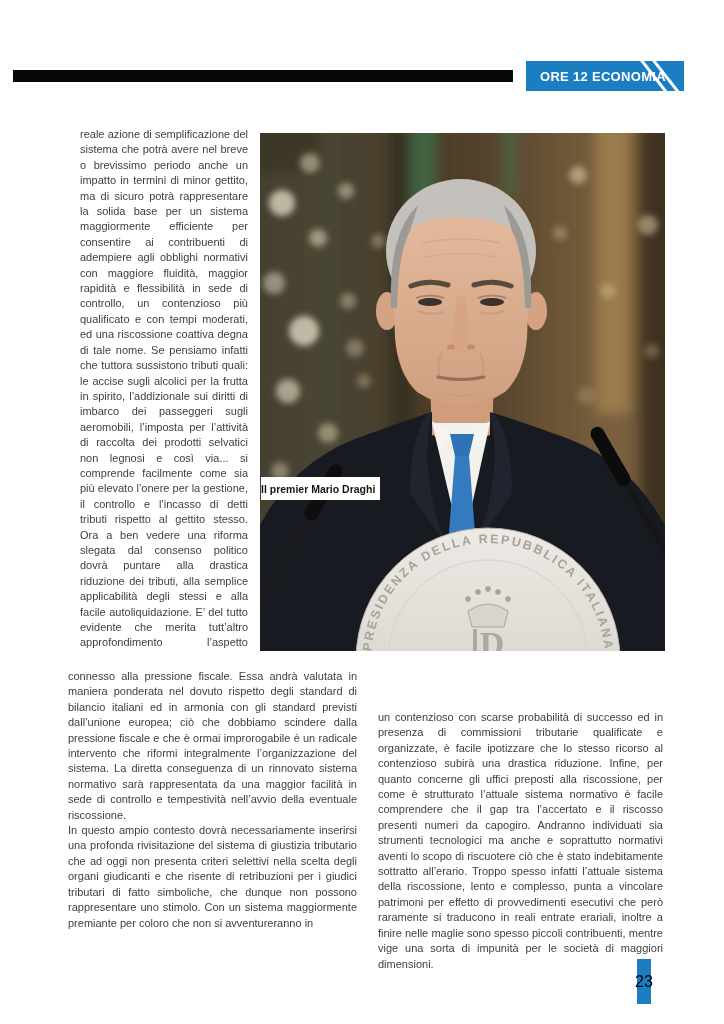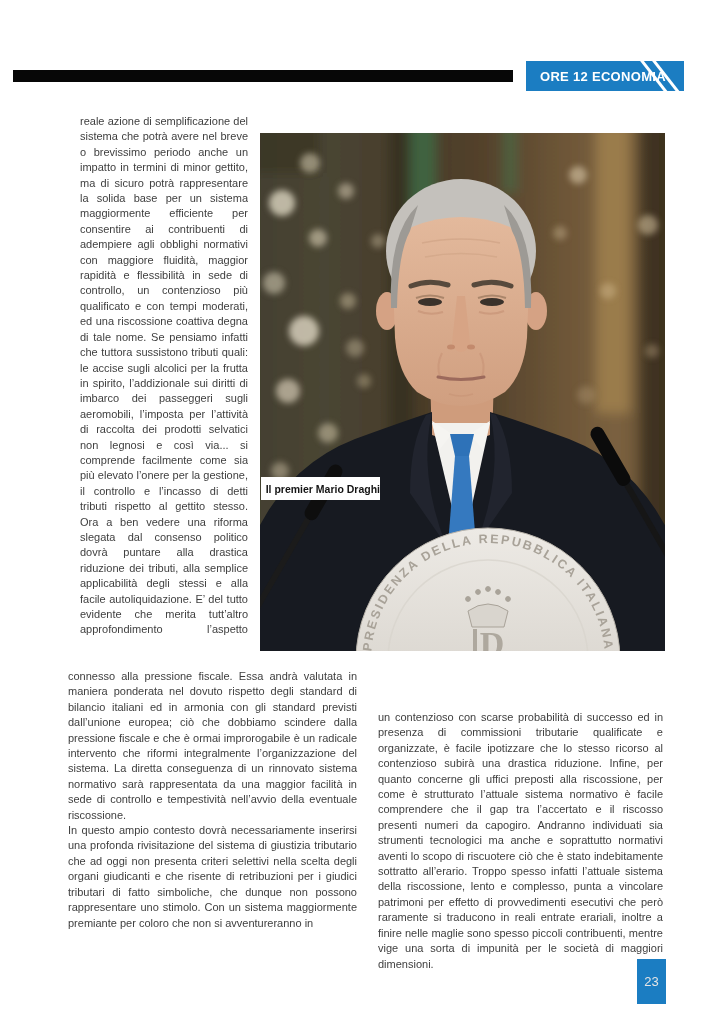--- a/index.html
+++ b/index.html
@@ -29,41 +29,41 @@
   .badge .stripe.s1{right:28px;}
   .badge .stripe.s2{right:16px;}
   
   .col{
     position:absolute;
     text-align:justify;
     font-size:11px;line-height:15.4px;color:#3e3e3e;
   }
   .col p{margin:0;}
   .narrow{
-    left:80px;top:114px;width:168px;height:542px;overflow:hidden;
+    left:80px;top:127px;width:168px;height:542px;overflow:hidden;
     text-align-last:justify;
   }
   .wideleft{left:68px;top:669px;width:289px;}
   .rightcol{left:378px;top:663px;width:285px;margin-top:47px;}
   
   .photo{
     position:absolute;left:260px;top:133px;width:405px;height:518px;
     overflow:hidden;background:#4a4534;
   }
   .photo svg{display:block;}
   .caption{
     position:absolute;left:261px;top:477px;width:119px;height:23px;
     background:#ffffff;
-    display:flex;align-items:center;justify-content:flex-end;
+    display:flex;align-items:center;justify-content:flex-start;
     font-size:10.5px;font-weight:bold;color:#141414;
   }
   
   .pagenum{
-    position:absolute;left:637px;top:959px;width:29px;height:45px;
-    background:#1b7dc2;color:#e5e5e5;font-size:13px;
+    position:absolute;left:637px;top:959px;width:14px;height:45px;
+    background:#1b7dc2;color:#000000;font-size:16px;
     display:flex;align-items:center;justify-content:center;
   }
 </style>
 </head>
 <body>
 
 <div class="page">
 
   <div class="black-bar"></div>
   <div class="badge">

